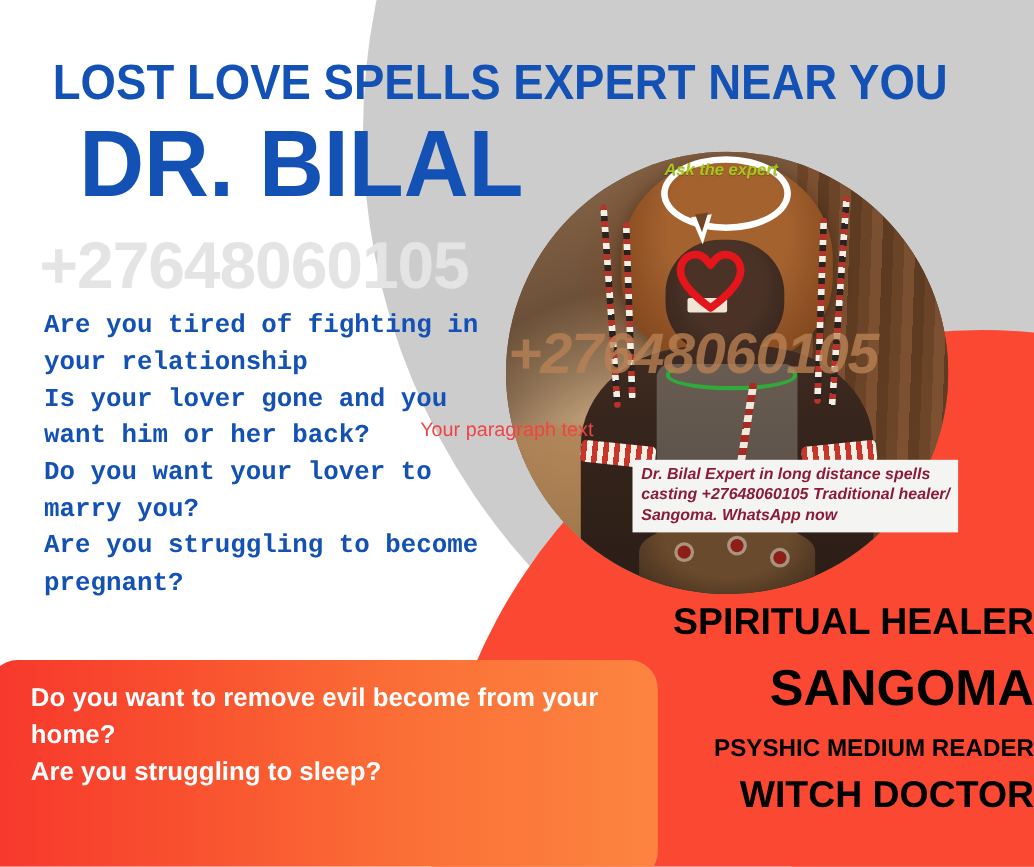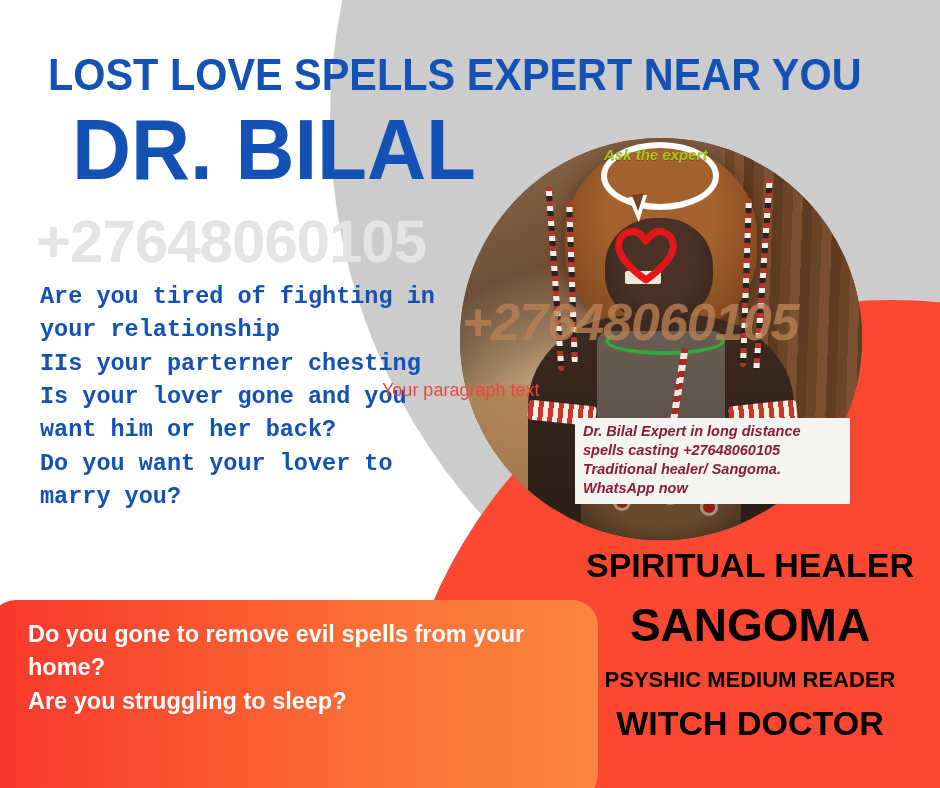--- a/index.html
+++ b/index.html
@@ -252,21 +252,21 @@
     letter-spacing: -1px;
     white-space: nowrap;
     pointer-events: none;
   }
 
   
   .photo-caption {
     position: absolute;
     left: 575px;
     top: 418px;
-    width: 275px;
+    width: 296px;
     background: #f4f4f2;
     z-index: 9;
     padding: 4px 6px 5px 8px;
     box-sizing: border-box;
     color: #8c1b37;
     font-weight: 700;
     font-style: italic;
     font-size: 14.5px;
     line-height: 1.32;
   }
@@ -362,21 +362,21 @@
     line-height: 1.42;
   }
 
   
   .services {
     position: absolute;
     left: 560px;
     top: 545px;
     width: 380px;
     z-index: 11;
-    text-align: center;
+    text-align: right;
     color: #000000;
   }
   .svc-1 { font-size: 34px; font-weight: 700; line-height: 1.2; }
   .svc-2 { font-size: 46px; font-weight: 700; line-height: 1.2; margin-top: 12px; }
   .svc-3 { font-size: 22px; font-weight: 700; line-height: 1.2; margin-top: 14px; }
   .svc-4 { font-size: 34px; font-weight: 700; line-height: 1.2; margin-top: 10px; }
 </style>
 </head>
 <body>
 
@@ -386,23 +386,23 @@
   <div class="bg-gray-fill"></div>
   <div class="bg-red-blob"></div>
   <div class="bg-red-fill"></div>
 
   <div class="headline">LOST LOVE SPELLS EXPERT NEAR YOU</div>
   <div class="bigname">DR. BILAL</div>
   <div class="bignumber">+27648060105</div>
 
   <div class="questions">
     <div>Are you tired of fighting in your relationship</div>
-    <div>IIs your parterner chesting</div>
     <div>Is your lover gone and you want him or her back?</div>
     <div>Do you want your lover to marry you?</div>
+    <div>Are you struggling to become pregnant?</div>
   </div>
 
   <div class="photo-circle">
     <div class="photo-bg"></div>
     <div class="photo-wall"></div>
     <div class="photo-ground"></div>
     <div class="photo-hair"></div>
     <div class="photo-face"></div>
     <div class="photo-teeth"></div>
     <div class="photo-body"></div>
@@ -432,21 +432,21 @@
   </svg>
 
   <div class="photo-watermark">+27648060105</div>
 
   <div class="para-text">Your paragraph text</div>
 
   <div class="photo-caption">Dr. Bilal Expert in long distance spells casting +27648060105 Traditional healer/ Sangoma. WhatsApp now</div>
 
   <div class="orange-card"></div>
   <div class="orange-card-text">
-    <div>Do you gone to remove evil spells from your home?</div>
+    <div>Do you want to remove evil become from your home?</div>
     <div>Are you struggling to sleep?</div>
   </div>
 
   <div class="services">
     <div class="svc-1">SPIRITUAL HEALER</div>
     <div class="svc-2">SANGOMA</div>
     <div class="svc-3">PSYSHIC MEDIUM READER</div>
     <div class="svc-4">WITCH DOCTOR</div>
   </div>
 

